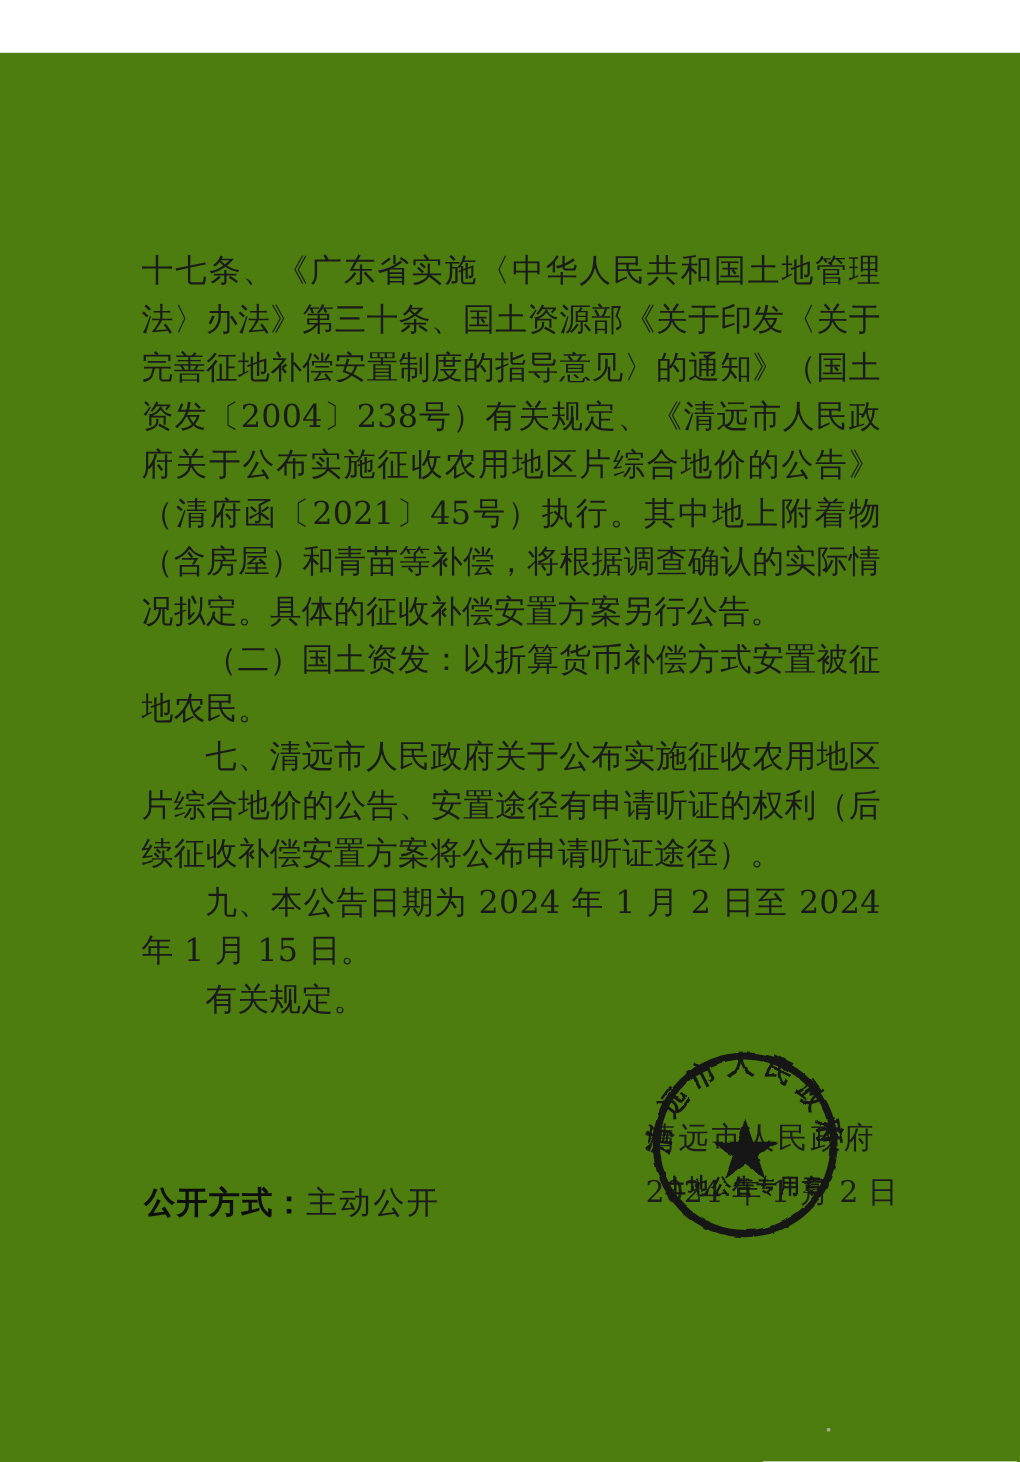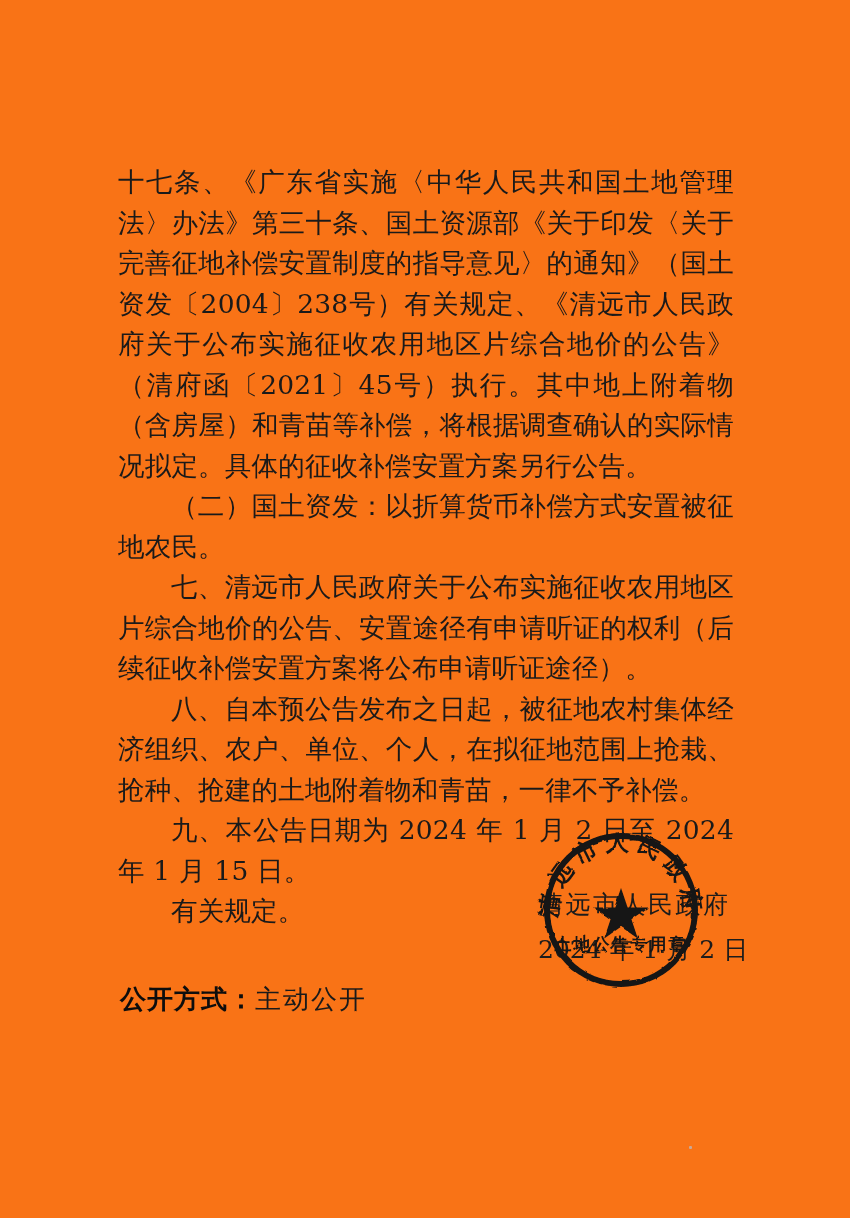--- a/index.html
+++ b/index.html
@@ -15,21 +15,22 @@
     overflow: hidden;
     font-family: "DejaVu Serif", "Liberation Serif", serif;
     color: #111111;
     -webkit-font-smoothing: antialiased;
   }
 
   
   .page {
     position: absolute;
     inset: 0;
-    background: #f97316;
+    background: #4d7c0f;
+    margin-top: 44px;
   }
 
   
   .doc-body {
     position: absolute;
     left: 118px;
     top: 162px;
     width: 616px;
   }
 
@@ -83,21 +84,21 @@
     width: 176px;
     height: 176px;
     pointer-events: none;
   }
   .seal svg { display: block; width: 176px; height: 176px; }
 
   
   .disclosure {
     position: absolute;
     left: 120px;
-    top: 980px;
+    top: 940px;
     font-size: 26px;
     line-height: 38px;
     white-space: nowrap;
   }
   .disclosure .label {
     font-weight: 700;
     letter-spacing: 1px;
     color: #0d0d0d;
   }
   .disclosure .value {
@@ -123,21 +124,20 @@
 <div class="page">
 
   <div class="doc-body">
 
     <p class="para">十七条、《广东省实施〈中华人民共和国土地管理法〉办法》第三十条、国土资源部《关于印发〈关于完善征地补偿安置制度的指导意见〉的通知》（国土资发〔2004〕238号）有关规定、《清远市人民政府关于公布实施征收农用地区片综合地价的公告》（清府函〔2021〕45号）执行。其中地上附着物（含房屋）和青苗等补偿，将根据调查确认的实际情况拟定。具体的征收补偿安置方案另行公告。</p>
 
     <p class="para indent">（二）国土资发：以折算货币补偿方式安置被征地农民。</p>
 
     <p class="para indent">七、清远市人民政府关于公布实施征收农用地区片综合地价的公告、安置途径有申请听证的权利（后续征收补偿安置方案将公布申请听证途径）。</p>
 
-    <p class="para indent">八、自本预公告发布之日起，被征地农村集体经济组织、农户、单位、个人，在拟征地范围上抢栽、抢种、抢建的土地附着物和青苗，一律不予补偿。</p>
 
     <p class="para indent">九、本公告日期为 2024 年 1 月 2 日至 2024 年 1 月 15 日。</p>
 
     <p class="para indent">有关规定。</p>
 
   </div>
 
   <div class="sign-block">
     <div class="sign-org">清远市人民政府</div>
     <div class="sign-date">2024 年 1 月 2 日</div>

